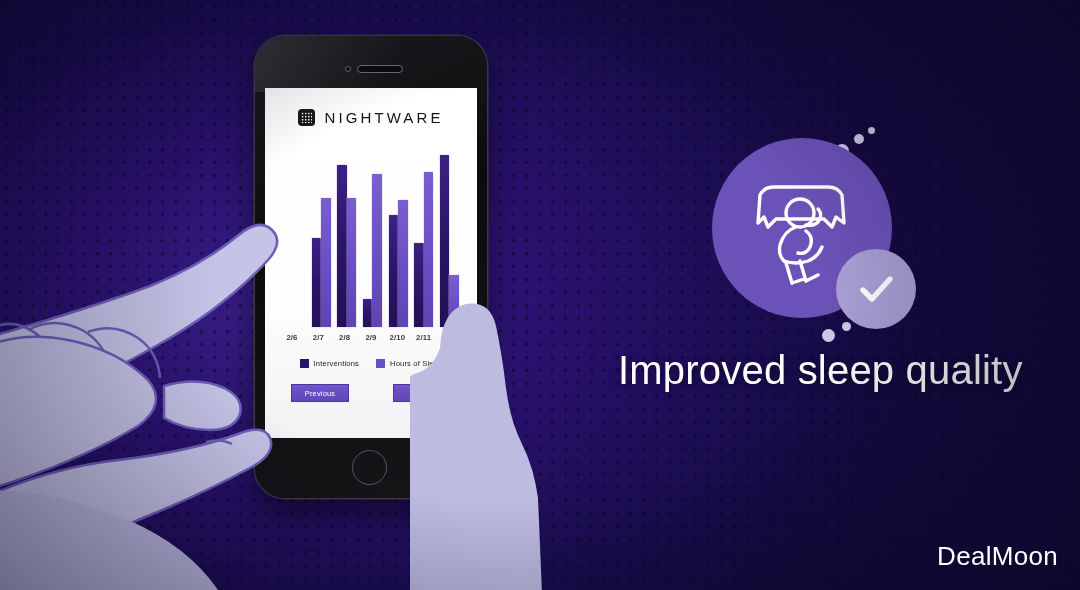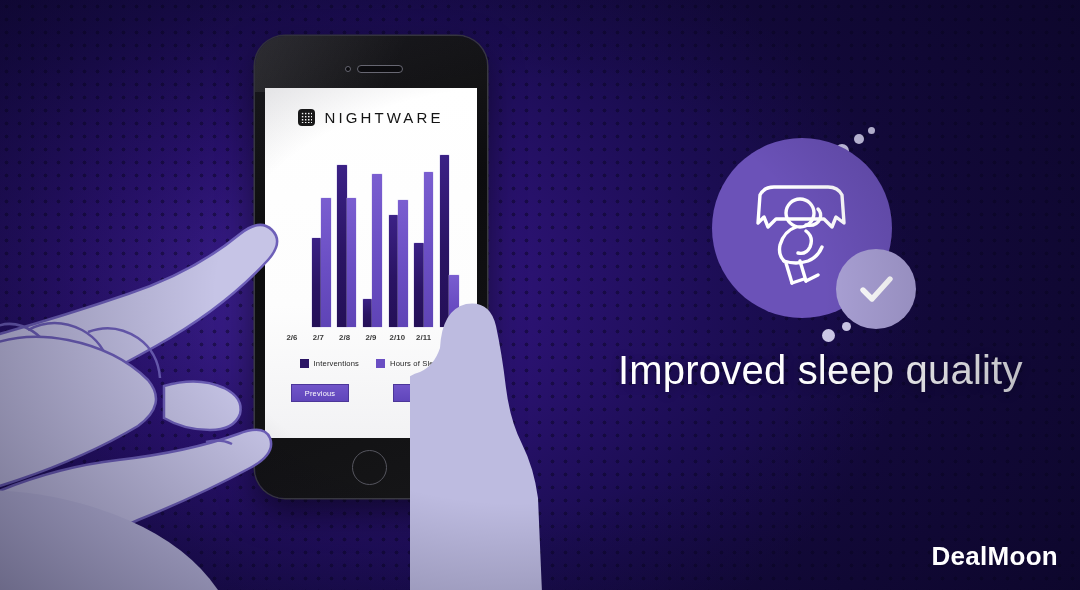--- a/index.html
+++ b/index.html
@@ -145,21 +145,21 @@
   #headline {
     position:absolute; left:618px; top:348px;
     font-size:40px; color:#ffffff; letter-spacing:0.2px;
     text-shadow:0 2px 10px rgba(0,0,0,0.35);
     white-space:nowrap;
   }
 
   
   #watermark {
     position:absolute; right:22px; bottom:18px;
-    font-size:26px; font-weight:700; color:#ffffff; letter-spacing:0.3px;margin-left:23px;
+    font-size:26px; font-weight:400; color:#ffffff; letter-spacing:0.3px;margin-left:23px;
   }
 </style>
 </head>
 <body>
 
 <div id="stage">
   <div id="dotgrid"></div>
 
   <div class="deco-dot" style="left:835px;top:144px;width:14px;height:14px;"></div>
   <div class="deco-dot" style="left:854px;top:134px;width:10px;height:10px;"></div>

